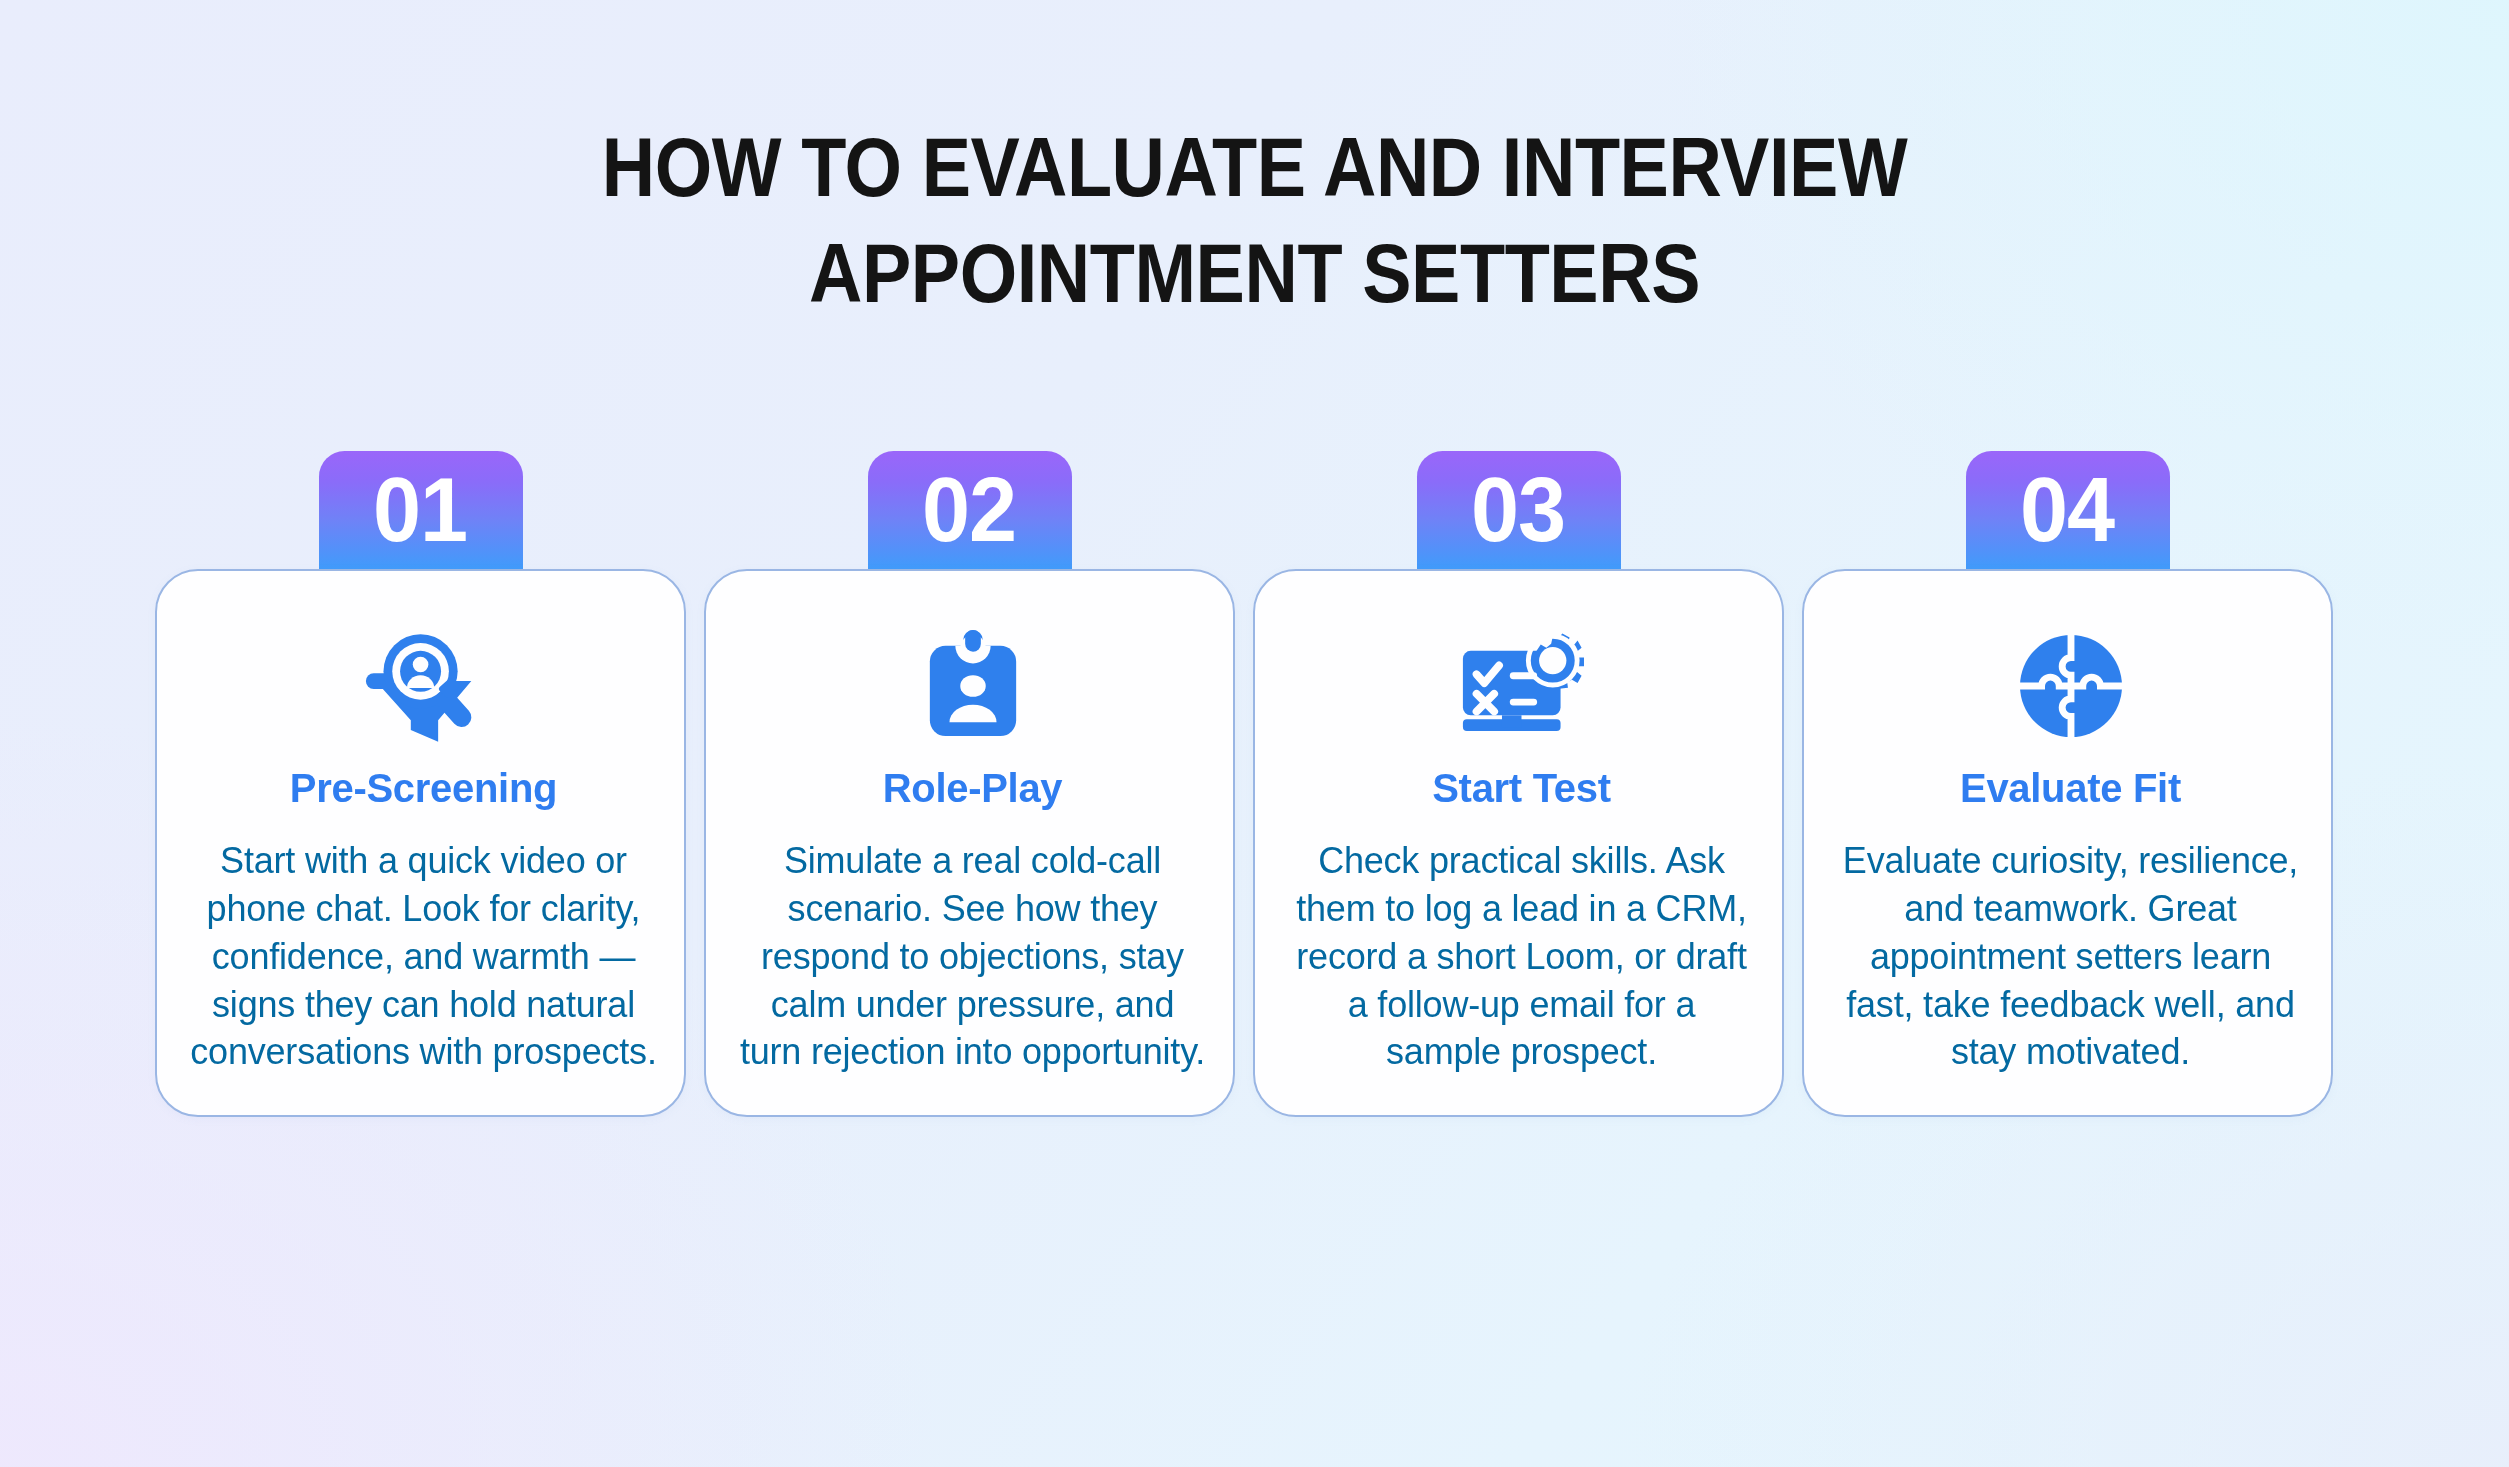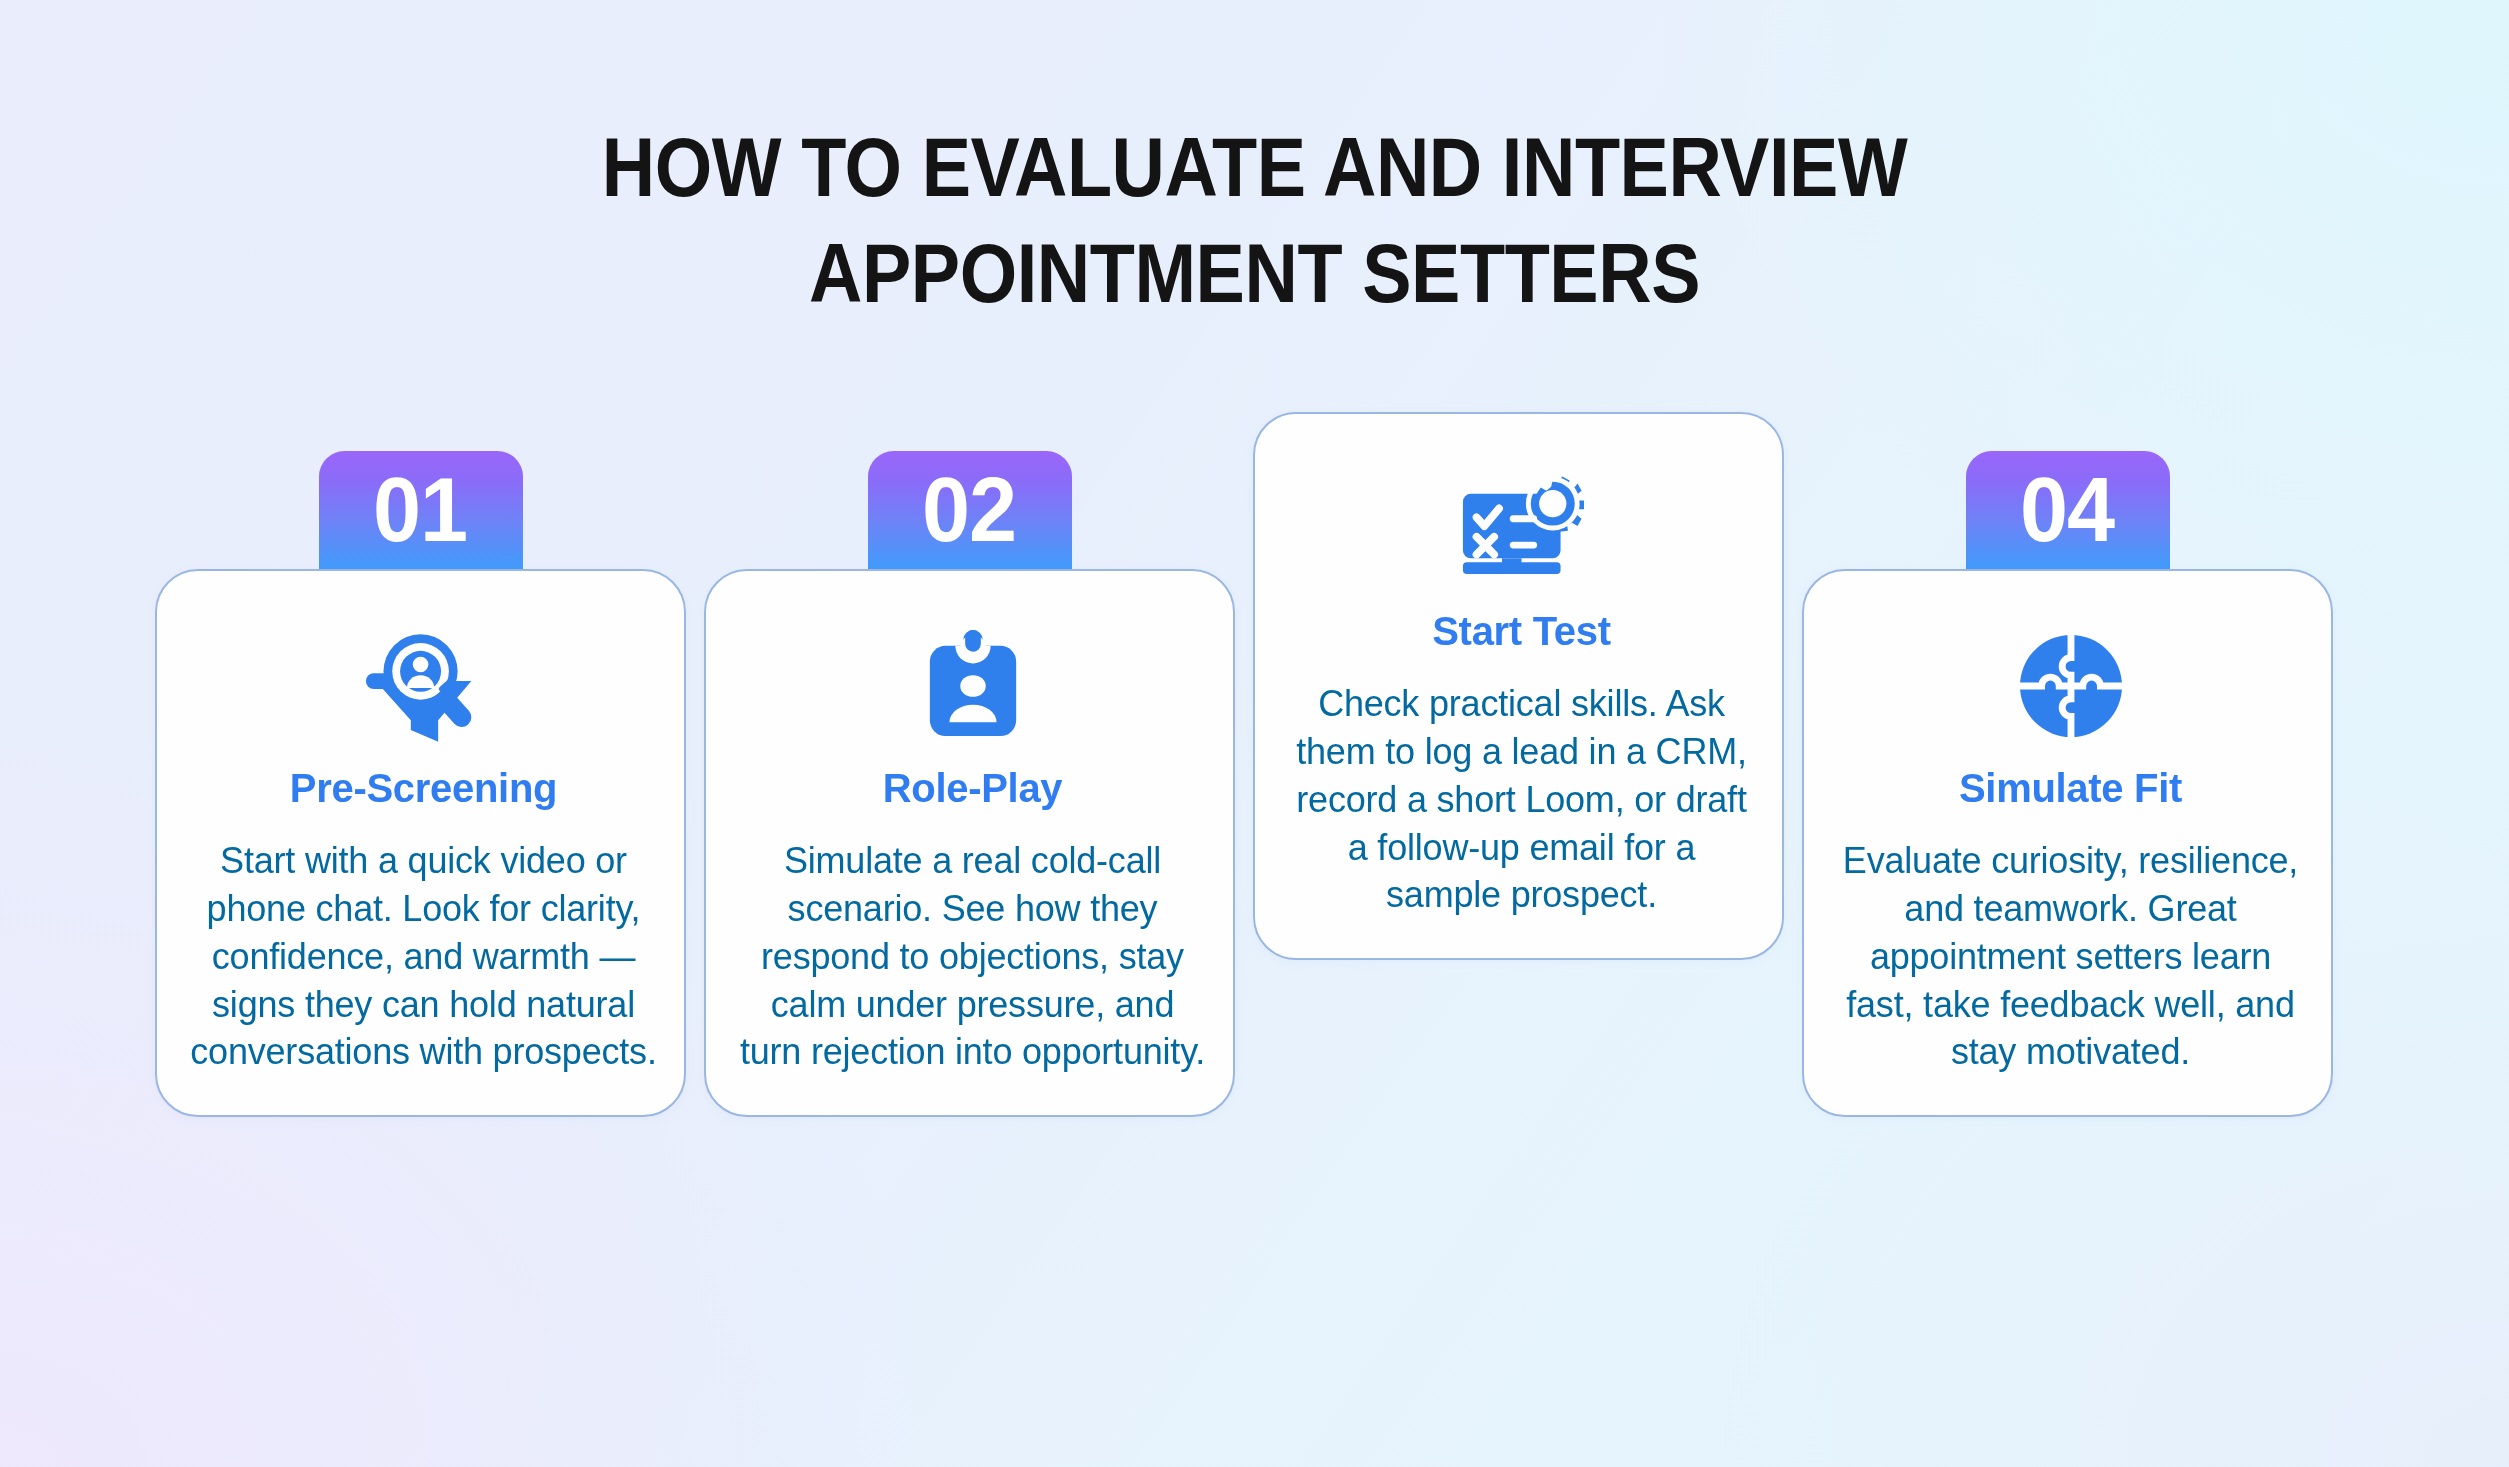--- a/index.html
+++ b/index.html
@@ -202,20 +202,23 @@
 
             <path d="M28 94 a24 18 0 0 1 48 0 Z" fill="#fefeff"></path>
           </svg>
         </div>
         <div class="card-title">Role-Play</div>
         <div class="card-body">Simulate a real cold-call scenario. See how they respond to objections, stay calm under pressure, and turn rejection into opportunity.</div>
       </div>
     </div>
 
     <div class="card-wrap">
+      <div class="num-badge">
+        <span>03</span>
+      </div>
       <div class="card">
         <div class="card-icon">
           <svg width="125" height="110" viewBox="0 0 128 112" fill="none">
 
             <rect x="4" y="20" width="100" height="66" rx="8" fill="#2f80ed"></rect>
 
             <rect x="4" y="90" width="100" height="12" rx="4" fill="#2f80ed"></rect>
 
             <rect x="44" y="86" width="20" height="12" fill="#2f80ed"></rect>
 
@@ -247,20 +250,20 @@
           <svg width="110" height="104" viewBox="0 0 112 106" fill="none">
             <circle cx="56" cy="53" r="52" fill="#2f80ed"></circle>
 
             <path d="M56 1 L56 24 a9 9 0 1 0 0 18 L56 53" stroke="#fefeff" stroke-width="7" fill="none" stroke-linecap="round"></path>
             <path d="M56 105 L56 84 a9 9 0 1 1 0 -18 L56 53" stroke="#fefeff" stroke-width="7" fill="none" stroke-linecap="round"></path>
 
             <path d="M4 53 L26 53 a9 9 0 1 1 18 0 L56 53" stroke="#fefeff" stroke-width="7" fill="none" stroke-linecap="round"></path>
             <path d="M108 53 L86 53 a9 9 0 1 0 -18 0 L56 53" stroke="#fefeff" stroke-width="7" fill="none" stroke-linecap="round"></path>
           </svg>
         </div>
-        <div class="card-title">Simulate Fit</div>
+        <div class="card-title">Evaluate Fit</div>
         <div class="card-body">Evaluate curiosity, resilience, and teamwork. Great appointment setters learn fast, take feedback well, and stay motivated.</div>
       </div>
     </div>
 
   </div>
 </div>
 
 
 </body></html>

